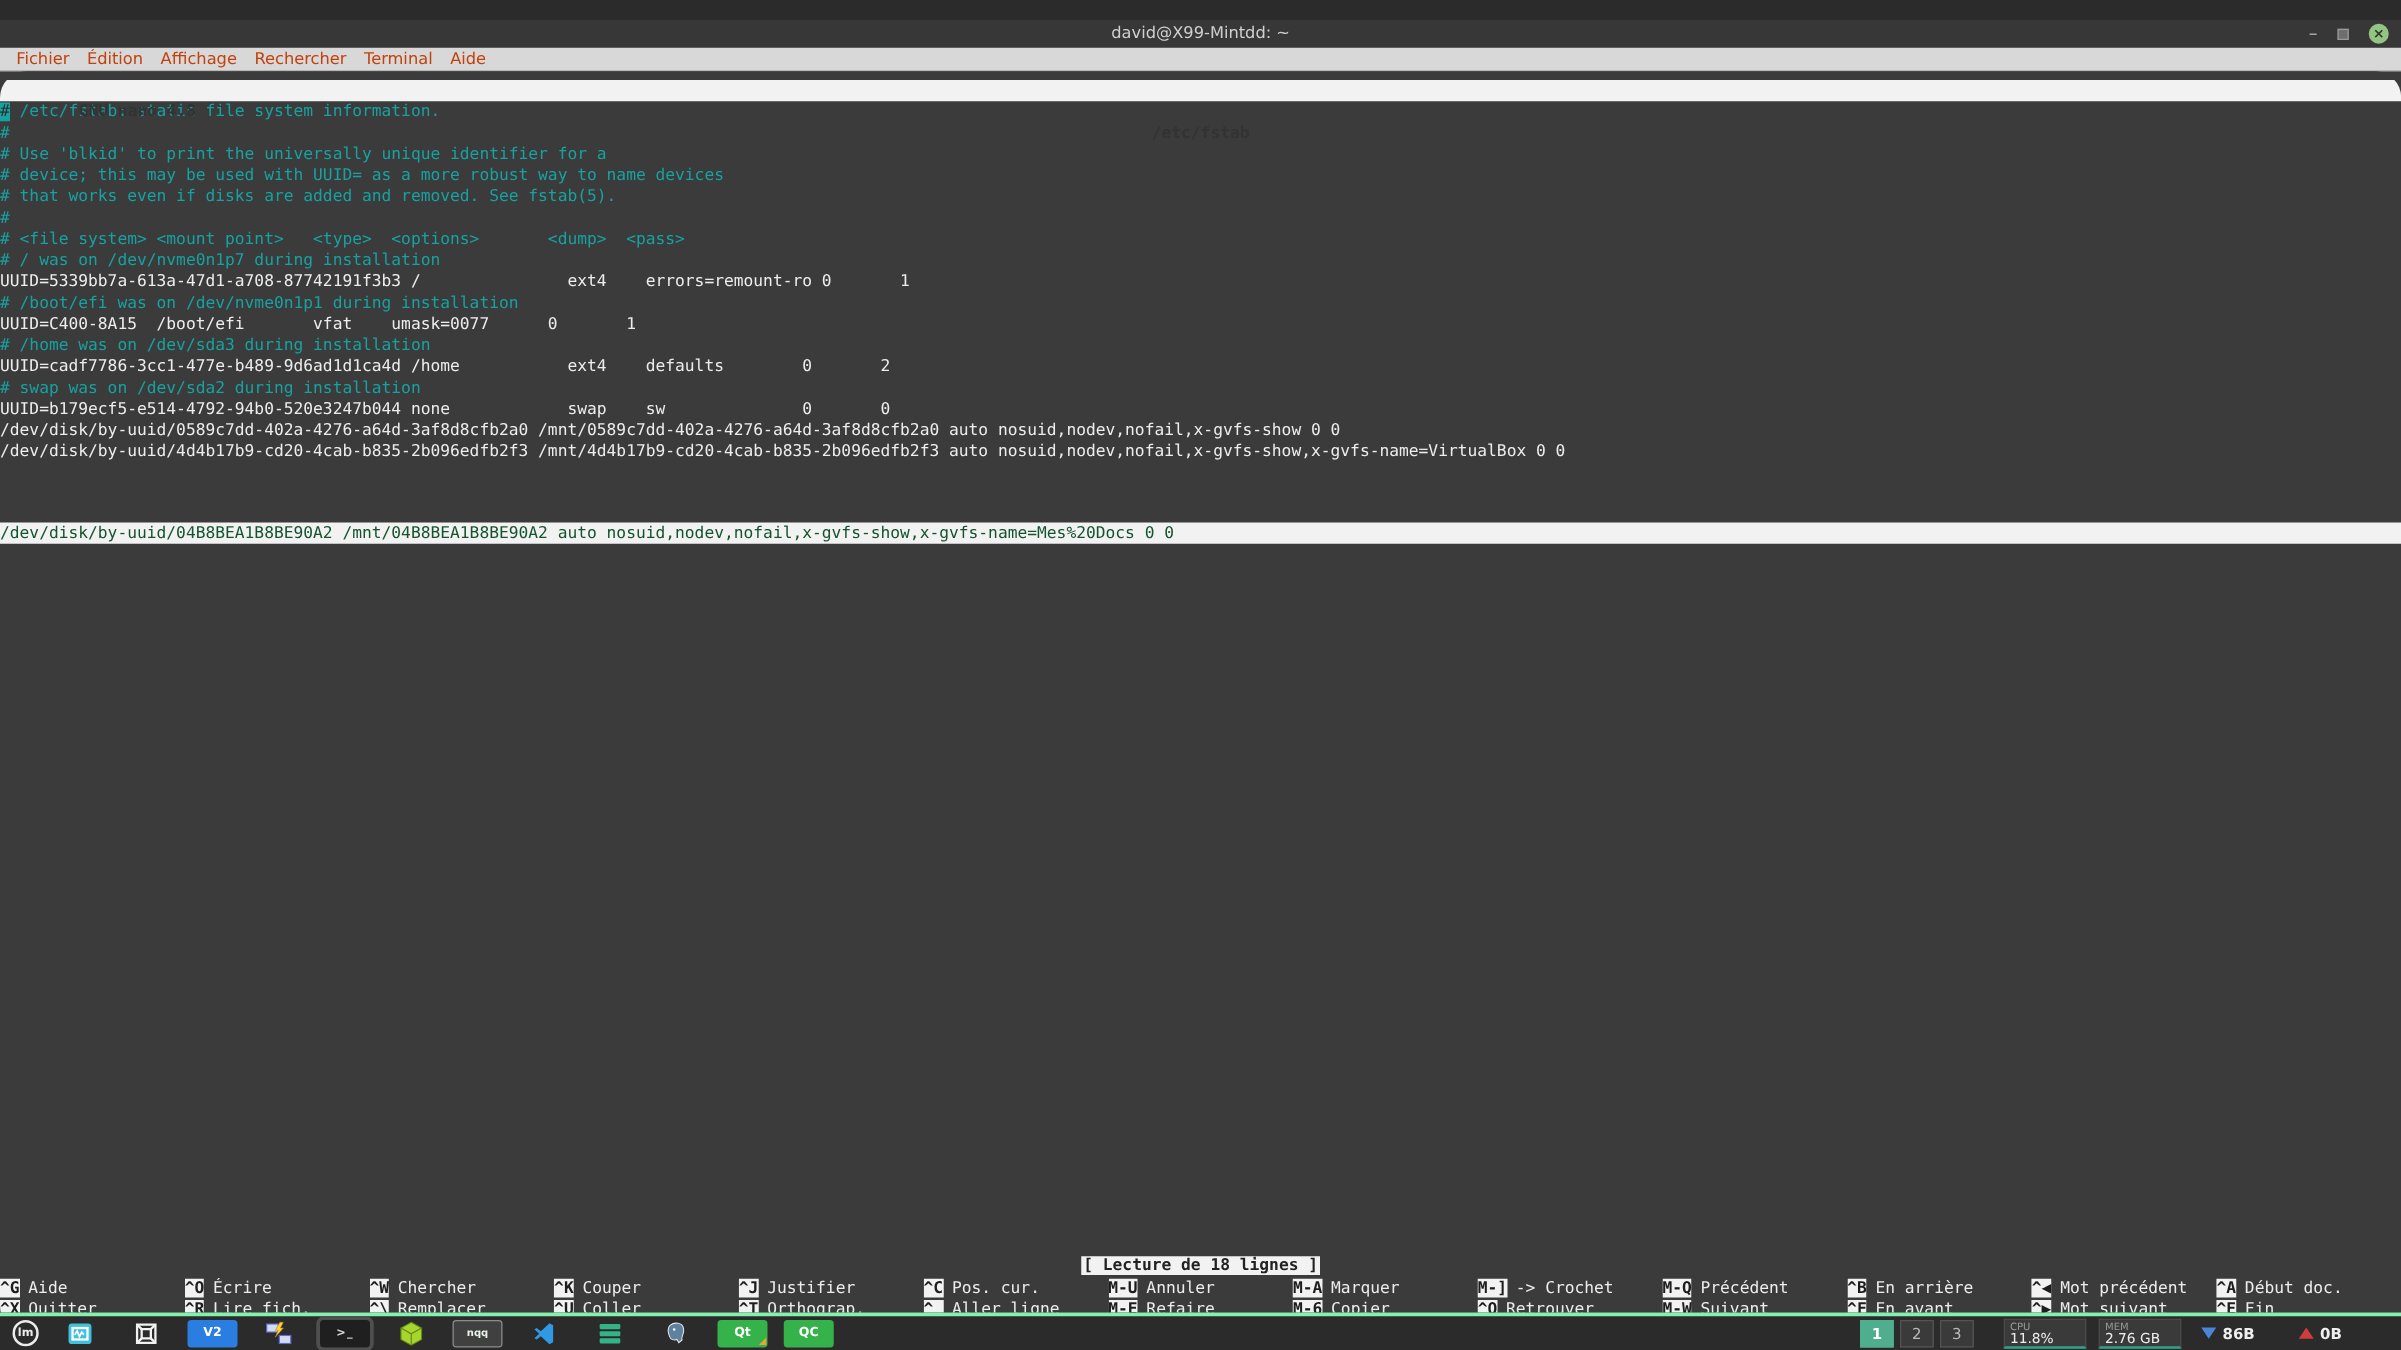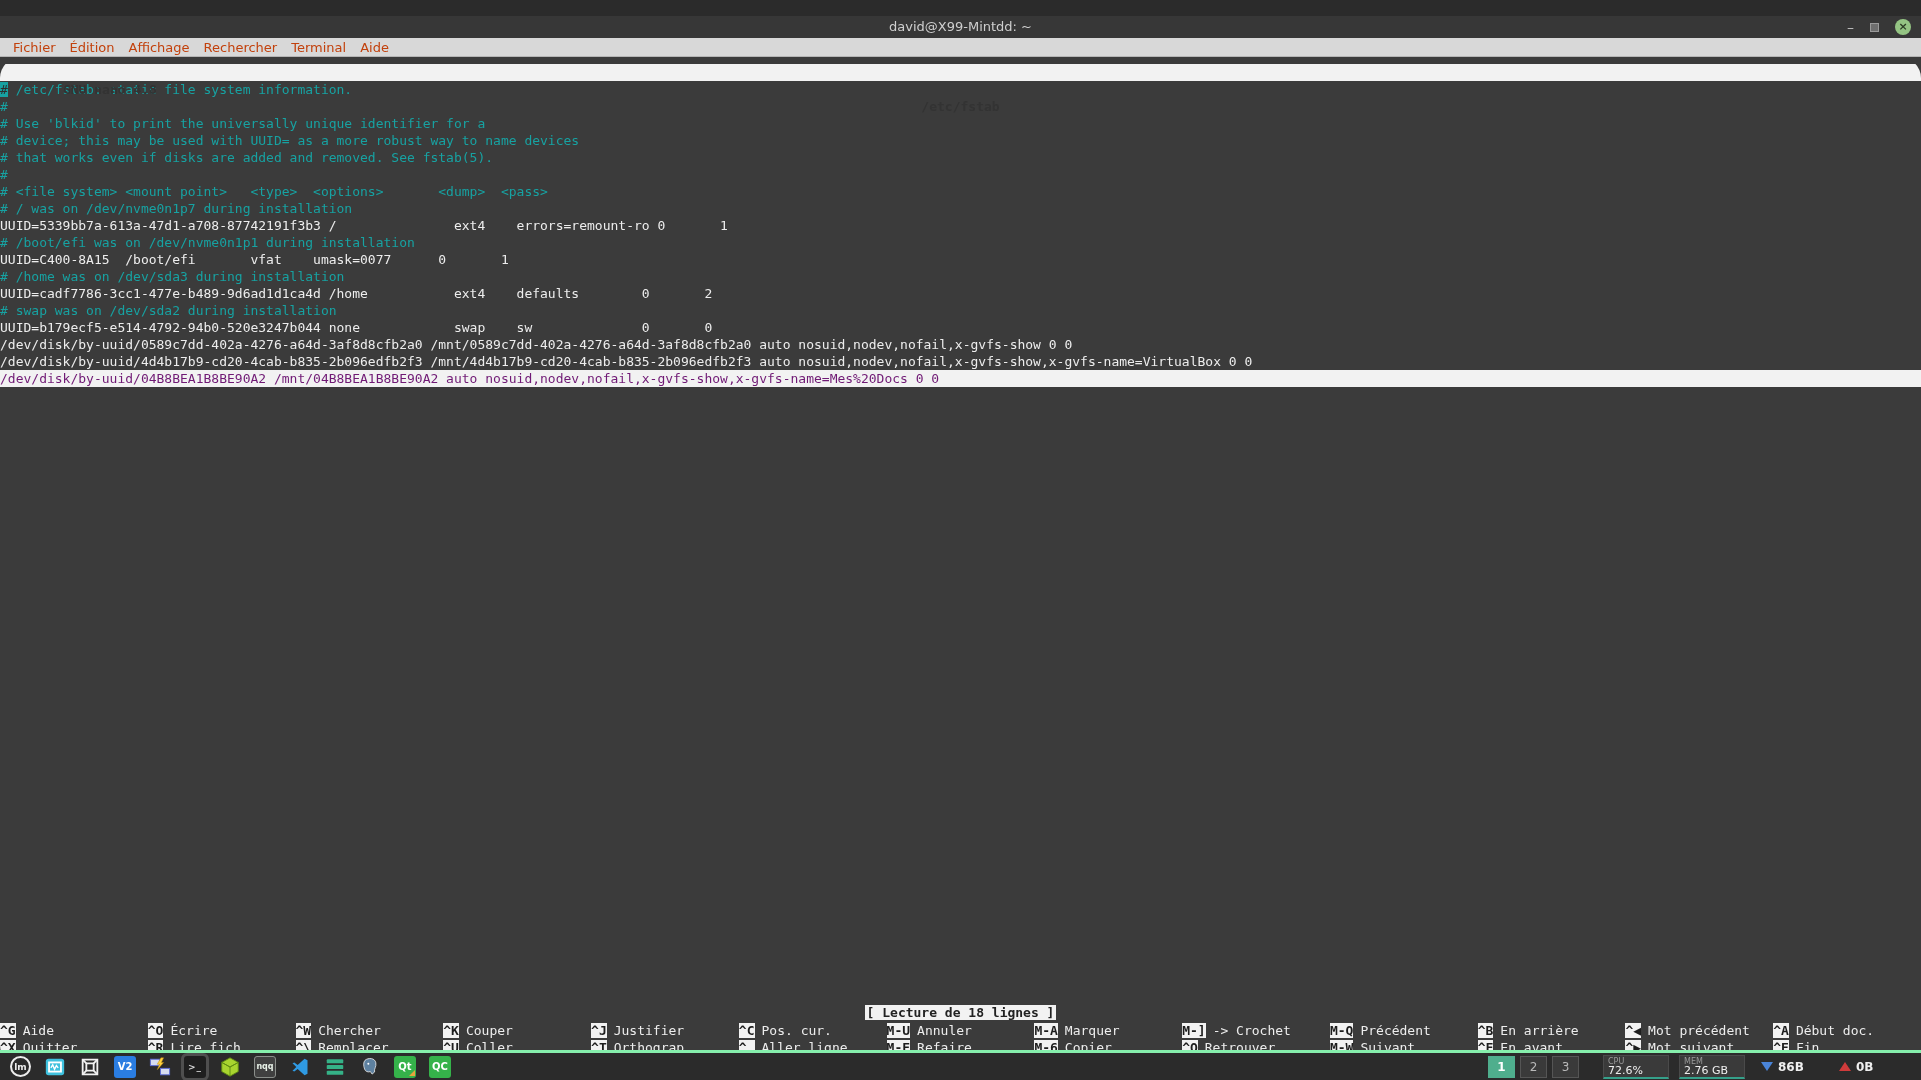--- a/index.html
+++ b/index.html
@@ -30,38 +30,38 @@
           padding-top:7px;border-radius:21px; }
   .nano-header { height:17px; background:#f2f2f2; color:#333; position:relative;
                  flex:0 0 auto; line-height:17px; white-space:pre; }
   .nano-app { padding-left:16px; font-weight:bold; }
   .nano-file { position:absolute; left:0; right:0; text-align:center; font-weight:bold; }
   .filebody { flex:1 1 auto; white-space:pre; overflow:hidden; color:#ededed;
               line-height:17px; }
   .line { display:block; height:17px; }
   .line.comment, .line.comment_cursor { color:#17a2a2; }
   .line.plain { color:#ededed; }
-  .line.selected { background:#f2f2f2; color:#701a75; }
+  .line.selected { background:#f2f2f2; color:#14532d;margin-top:48px; }
   .cursor { background:#17a2a2; color:#2e2e2e; }
 
   .nano-status { flex:0 0 auto; text-align:center; height:18px; line-height:17px; }
   .nano-status span { background:#f2f2f2; color:#222; font-weight:bold; padding:0 2px; }
   .shortcut-row { flex:0 0 auto; display:grid; grid-template-columns:repeat(13,1fr);
                   height:17px; line-height:17px; white-space:pre; overflow:hidden; }
   .sc { overflow:hidden; }
   .sc .key { background:#f2f2f2; color:#1d1d1d; font-weight:bold; }
   .sc .lbl { color:#ededed; padding-left:7px; }
   .term-bottom-pad { flex:0 0 10px; }
 
   
   .taskbar { position:absolute; left:0; bottom:0; width:1921px; height:30px;
              background:#2b2b2b; border-top:3px solid #86efac; display:flex;
              align-items:center; padding:0 10px; }
   .launchers { display:flex; align-items:center; gap:13px; }
-  .launcher { width:22px; height:22px; display:flex; align-items:center;
+  .launcher { width:40px; height:22px; display:flex; align-items:center;
               justify-content:center; font-size:10px; font-weight:bold;
               color:#fff; border-radius:3px; position:relative; }
   .launcher svg { display:block; }
   .launcher[data-name="mint-menu-icon"] { border:2px solid #ececec; border-radius:50%;
         width:21px; height:21px; color:#ececec; font-size:9px; }
   .launcher[data-name="v2-app-icon"] { background:#2a7de1; font-size:10px; }
   .launcher[data-name="terminal-icon"] { background:#1f1f1f; color:#d9d9d9;
         font-size:9px; letter-spacing:1px; }
   .launcher.active { outline:3px solid #4f4f4f; background-clip:padding-box; }
   .launcher[data-name="notepadqq-icon"] { background:#404040; font-size:8px;
@@ -183,21 +183,21 @@
       <span class="launcher" data-name="qc-app-icon">QC</span>
     </div>
   <div class="tray" data-name="taskbar-tray">
     <div class="workspaces" data-name="workspace-switcher">
         <span class="ws active" data-name="workspace-1">1</span>
         <span class="ws" data-name="workspace-2">2</span>
         <span class="ws" data-name="workspace-3">3</span>
       </div>
     <div class="applet" data-name="cpu-applet">
       <span class="alabel" data-name="cpu-label">CPU</span>
-      <span class="avalue" data-name="cpu-value">72.6%</span>
+      <span class="avalue" data-name="cpu-value">11.8%</span>
     </div>
     <div class="applet" data-name="mem-applet">
       <span class="alabel" data-name="mem-label">MEM</span>
       <span class="avalue" data-name="mem-value">2.76 GB</span>
     </div>
     <div class="net" data-name="network-applet">
       <span class="net-item">
         <span class="arrow down" data-name="download-arrow-icon"></span>
         <span data-name="download-rate">86B</span>
       </span>

